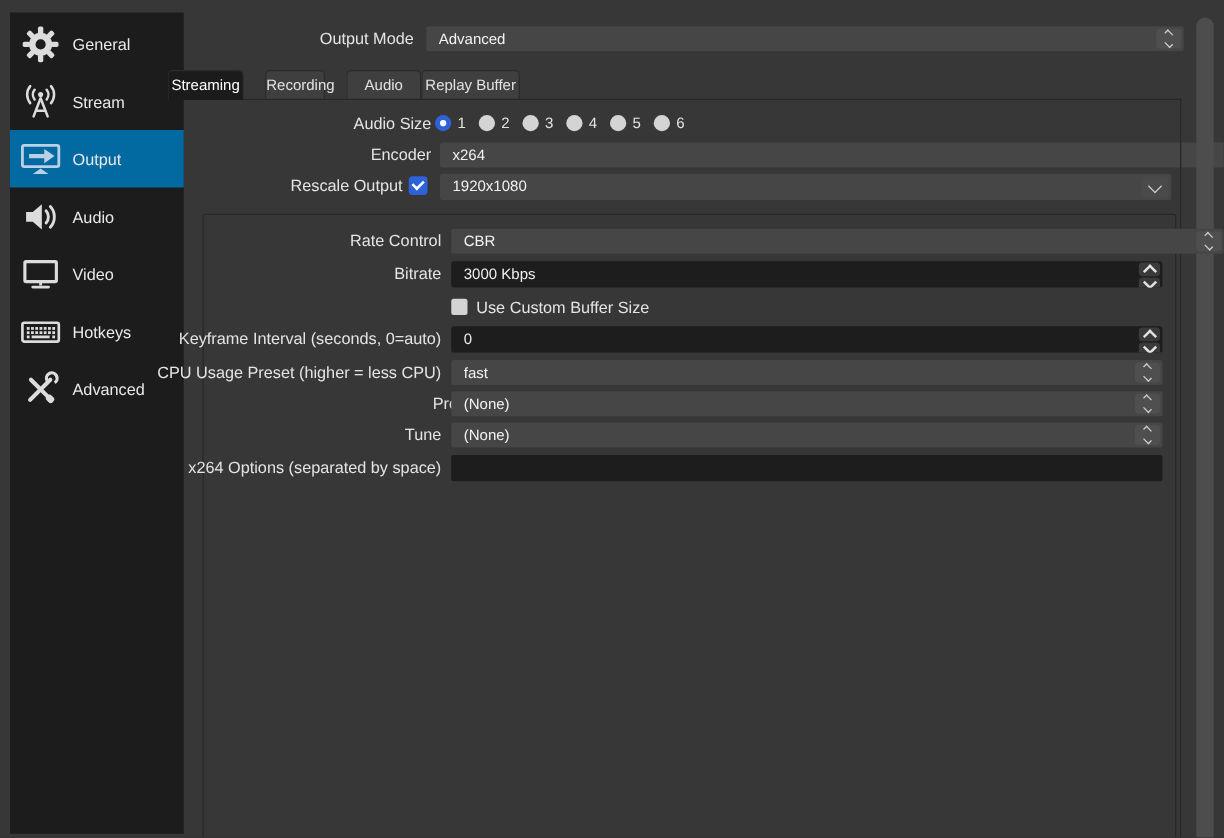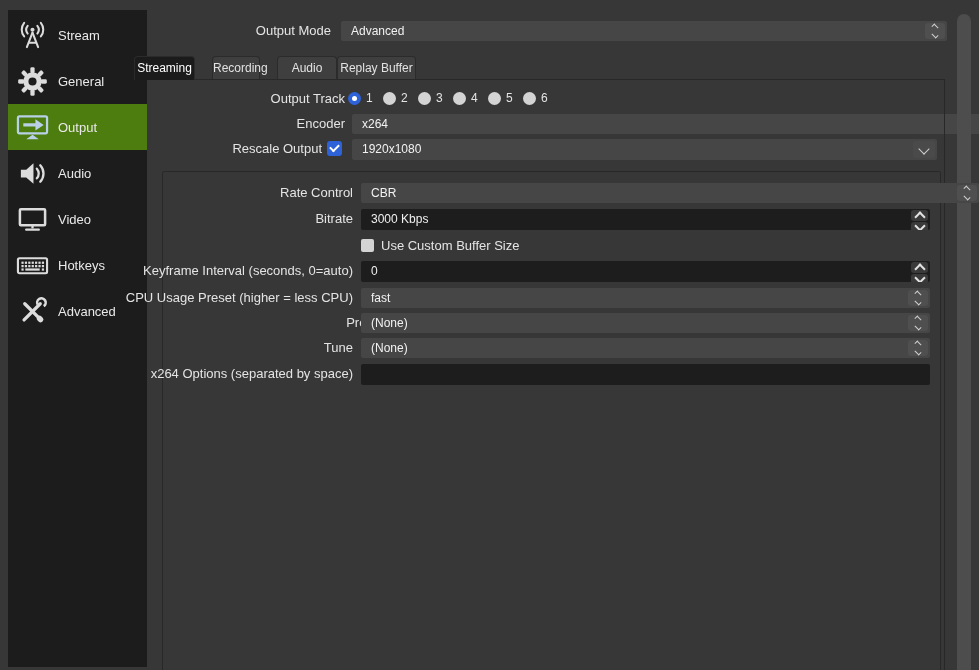--- a/index.html
+++ b/index.html
@@ -2,21 +2,21 @@
 <html><head>
 <meta charset="utf-8">
 <style>
   html,body{margin:0;padding:0}
   body{width:979px;height:670px;position:relative;overflow:hidden;background:#373737;
        font-family:"Liberation Sans","DejaVu Sans",sans-serif;-webkit-font-smoothing:antialiased}
 
   
   .sidebar{position:absolute;left:8px;top:10px;width:139px;height:657px;background:#1c1c1c}
   .side-item{height:46px;display:flex;align-items:center;gap:9px;padding-left:8px;cursor:default}
-  .side-item.selected{background:#4d7c0f}
+  .side-item.selected{background:#0369a1}
   .side-item .ic{width:33px;height:33px;display:flex;align-items:center;justify-content:center;flex:0 0 33px}
   .side-item .side-label{font-size:13px;color:#e9e9e9;white-space:nowrap}
 
   
   .lbl{position:absolute;font-size:13px;color:#e4e4e4;line-height:20px;height:20px;
        white-space:nowrap;text-align:right}
 
   
   .combo{position:absolute;background:#464646;border-radius:2px;color:#f2f2f2;font-size:12px;
          box-sizing:border-box;padding:0 28px 0 10px;overflow:hidden}
@@ -64,56 +64,56 @@
 
   
   .scroll-thumb{position:absolute;left:957px;top:14px;width:14px;height:656px;
                 background:#4d4d4d;border-radius:7px 7px 0 0}
 </style>
 </head>
 <body>
 
 <div class="sidebar">
   <div style="height:2px"></div>
-
-  <div class="side-item">
-    <span class="ic">
-      <svg width="31" height="31" viewBox="0 0 32 32" fill="none" stroke="#dcdcdc" stroke-width="2.1" stroke-linecap="round">
-        <circle cx="16" cy="10" r="2.1" fill="#dcdcdc" stroke="none"></circle>
-        <path d="M11 6a6.5 6.5 0 0 0 0 8"></path>
-          <path d="M21 6a6.5 6.5 0 0 1 0 8"></path>
-        <path d="M7.4 3a11 11 0 0 0 0 14"></path>
-          <path d="M24.6 3a11 11 0 0 1 0 14"></path>
-        <path d="M15.9 13.2 10.2 28"></path>
-          <path d="M16.1 13.2 21.8 28"></path>
-          <path d="M12.4 23.4h7.2"></path>
-      </svg>
-    </span>
-    <span class="side-label">Stream</span>
-  </div>
 
   <div class="side-item">
     <span class="ic">
       <svg width="31" height="31" viewBox="0 0 32 32">
           <g fill="#dcdcdc">
         <path fill-rule="evenodd" d="M16 6.5A9.5 9.5 0 1 0 16 25.5 9.5 9.5 0 0 0 16 6.5zm0 5.3a4.2 4.2 0 1 1 0 8.4 4.2 4.2 0 0 1 0-8.4z"></path>
         <rect x="13.8" y="1.2" width="4.4" height="6.2" rx="1.4"></rect>
         <rect x="13.8" y="24.6" width="4.4" height="6.2" rx="1.4"></rect>
         <rect x="1.2" y="13.8" width="6.2" height="4.4" rx="1.4"></rect>
         <rect x="24.6" y="13.8" width="6.2" height="4.4" rx="1.4"></rect>
         <g transform="rotate(45 16 16)">
           <rect x="13.8" y="1.2" width="4.4" height="6.2" rx="1.4"></rect>
           <rect x="13.8" y="24.6" width="4.4" height="6.2" rx="1.4"></rect>
           <rect x="1.2" y="13.8" width="6.2" height="4.4" rx="1.4"></rect>
           <rect x="24.6" y="13.8" width="6.2" height="4.4" rx="1.4"></rect>
         </g>
           </g>
         </svg>
     </span>
     <span class="side-label">General</span>
+  </div>
+
+  <div class="side-item">
+    <span class="ic">
+      <svg width="31" height="31" viewBox="0 0 32 32" fill="none" stroke="#dcdcdc" stroke-width="2.1" stroke-linecap="round">
+        <circle cx="16" cy="10" r="2.1" fill="#dcdcdc" stroke="none"></circle>
+        <path d="M11 6a6.5 6.5 0 0 0 0 8"></path>
+          <path d="M21 6a6.5 6.5 0 0 1 0 8"></path>
+        <path d="M7.4 3a11 11 0 0 0 0 14"></path>
+          <path d="M24.6 3a11 11 0 0 1 0 14"></path>
+        <path d="M15.9 13.2 10.2 28"></path>
+          <path d="M16.1 13.2 21.8 28"></path>
+          <path d="M12.4 23.4h7.2"></path>
+      </svg>
+    </span>
+    <span class="side-label">Stream</span>
   </div>
 
   <div class="side-item selected">
     <span class="ic">
       <svg width="33" height="31" viewBox="0 0 34 30">
         <rect x="2" y="3.5" width="30" height="17.5" rx="1.5" fill="none" stroke="#b9d0e6" stroke-width="2.3"></rect>
         <path d="M7.5 10.6h12.5V6.4l8.5 5.9-8.5 5.9v-4.2H7.5z" fill="#b9d0e6"></path>
         <path d="M17 22.5l-6.5 4.5h13z" fill="#b9d0e6"></path>
       </svg>
     </span>
@@ -199,21 +199,21 @@
 <div class="tab" style="left:212px;width:48px">
   <span>Recording</span>
 </div>
 <div class="tab" style="left:277px;width:60px">
   <span>Audio</span>
 </div>
 <div class="tab" style="left:337px;width:79px">
   <span>Replay Buffer</span>
 </div>
 
-<div class="lbl" style="right:634px;top:89px">Output Track</div>
+<div class="lbl" style="right:634px;top:89px">Audio Size</div>
 <span class="radio sel" style="left:348px"></span>
 <span class="rlabel" style="left:366px">1</span>
 <span class="radio" style="left:383px"></span>
 <span class="rlabel" style="left:401px">2</span>
 <span class="radio" style="left:418px"></span>
 <span class="rlabel" style="left:436px">3</span>
 <span class="radio" style="left:453px"></span>
 <span class="rlabel" style="left:471px">4</span>
 <span class="radio" style="left:488px"></span>
 <span class="rlabel" style="left:506px">5</span>

